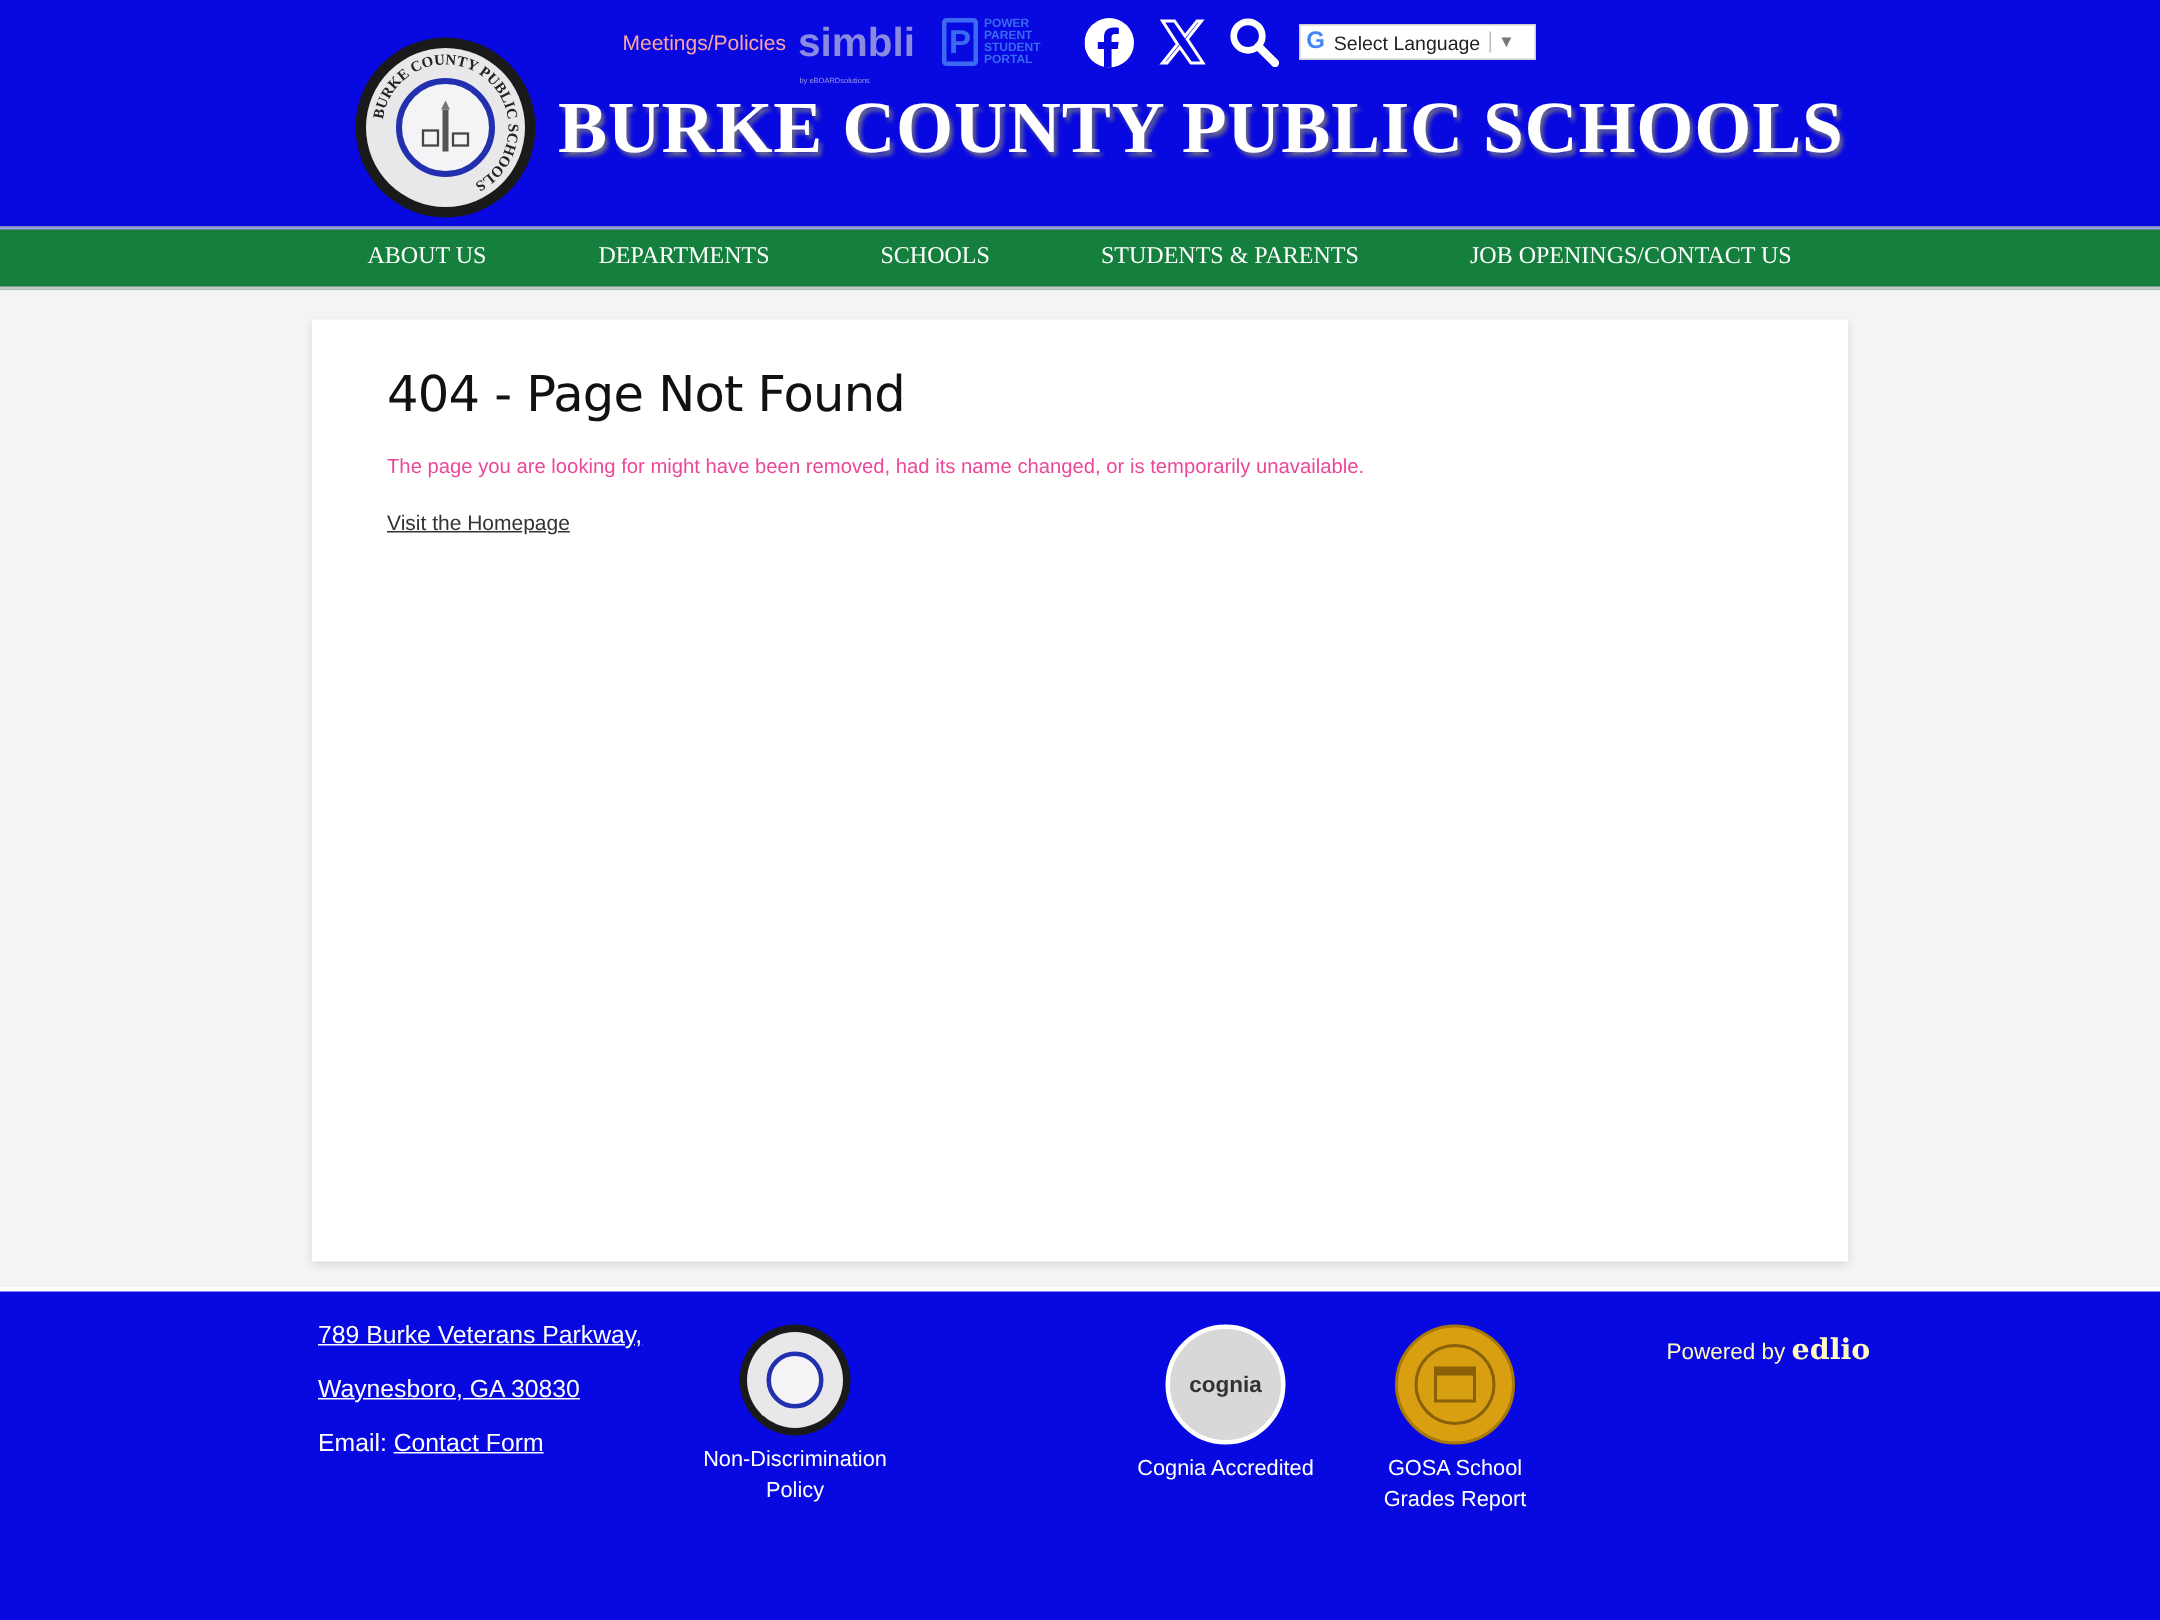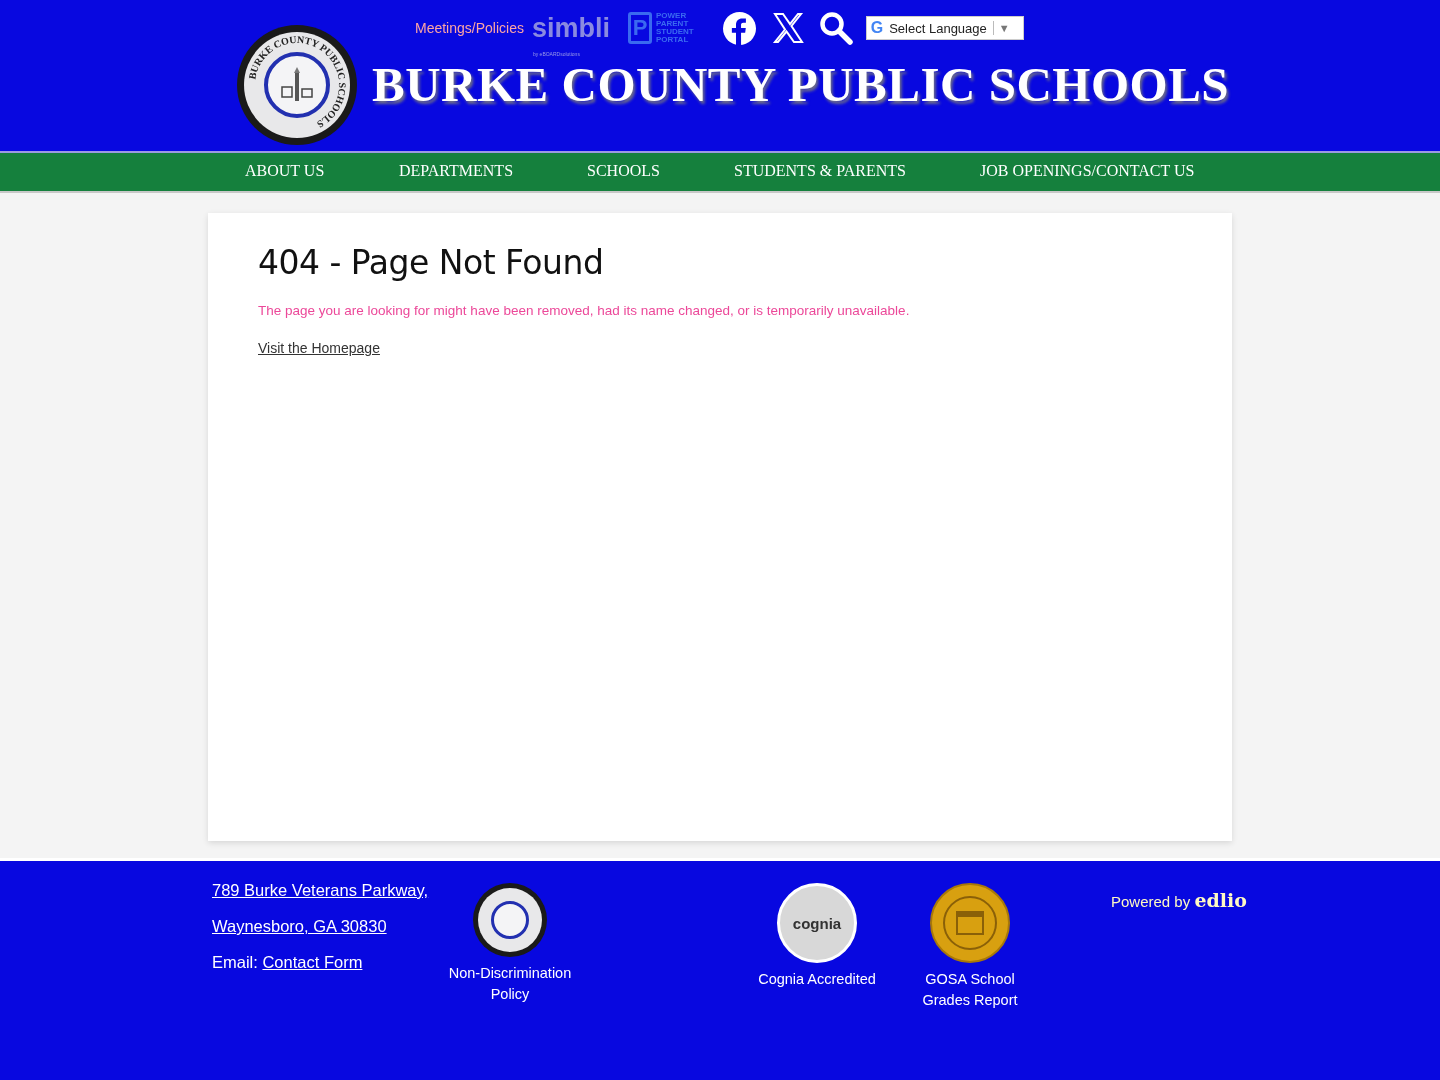--- a/index.html
+++ b/index.html
@@ -125,21 +125,21 @@
   <a>Visit the Homepage</a>
 </div>
 
 <div class="footer">
   <div class="addr">
     <div><a>789 Burke Veterans Parkway,</a></div>
     <div><a>Waynesboro, GA 30830</a></div>
     <div><span>Email: </span><a>Contact Form</a></div>
   </div>
 
-  <div class="badge" style="left:440px;top:22px">
+  <div class="badge" style="left:460px;top:22px">
     <div class="circle" style="width:74px;height:74px;background:#1a1a1a;">
       <div style="width:64px;height:64px;border-radius:50%;background:#e8e8ea;display:flex;align-items:center;justify-content:center;">
         <div style="width:38px;height:38px;border-radius:50%;border:3px solid #2230b0;background:#f4f4f6;"></div>
       </div>
     </div>
     <span>Non-Discrimination Policy</span>
   </div>
 
 
   <div class="badge" style="left:900px;top:22px">

